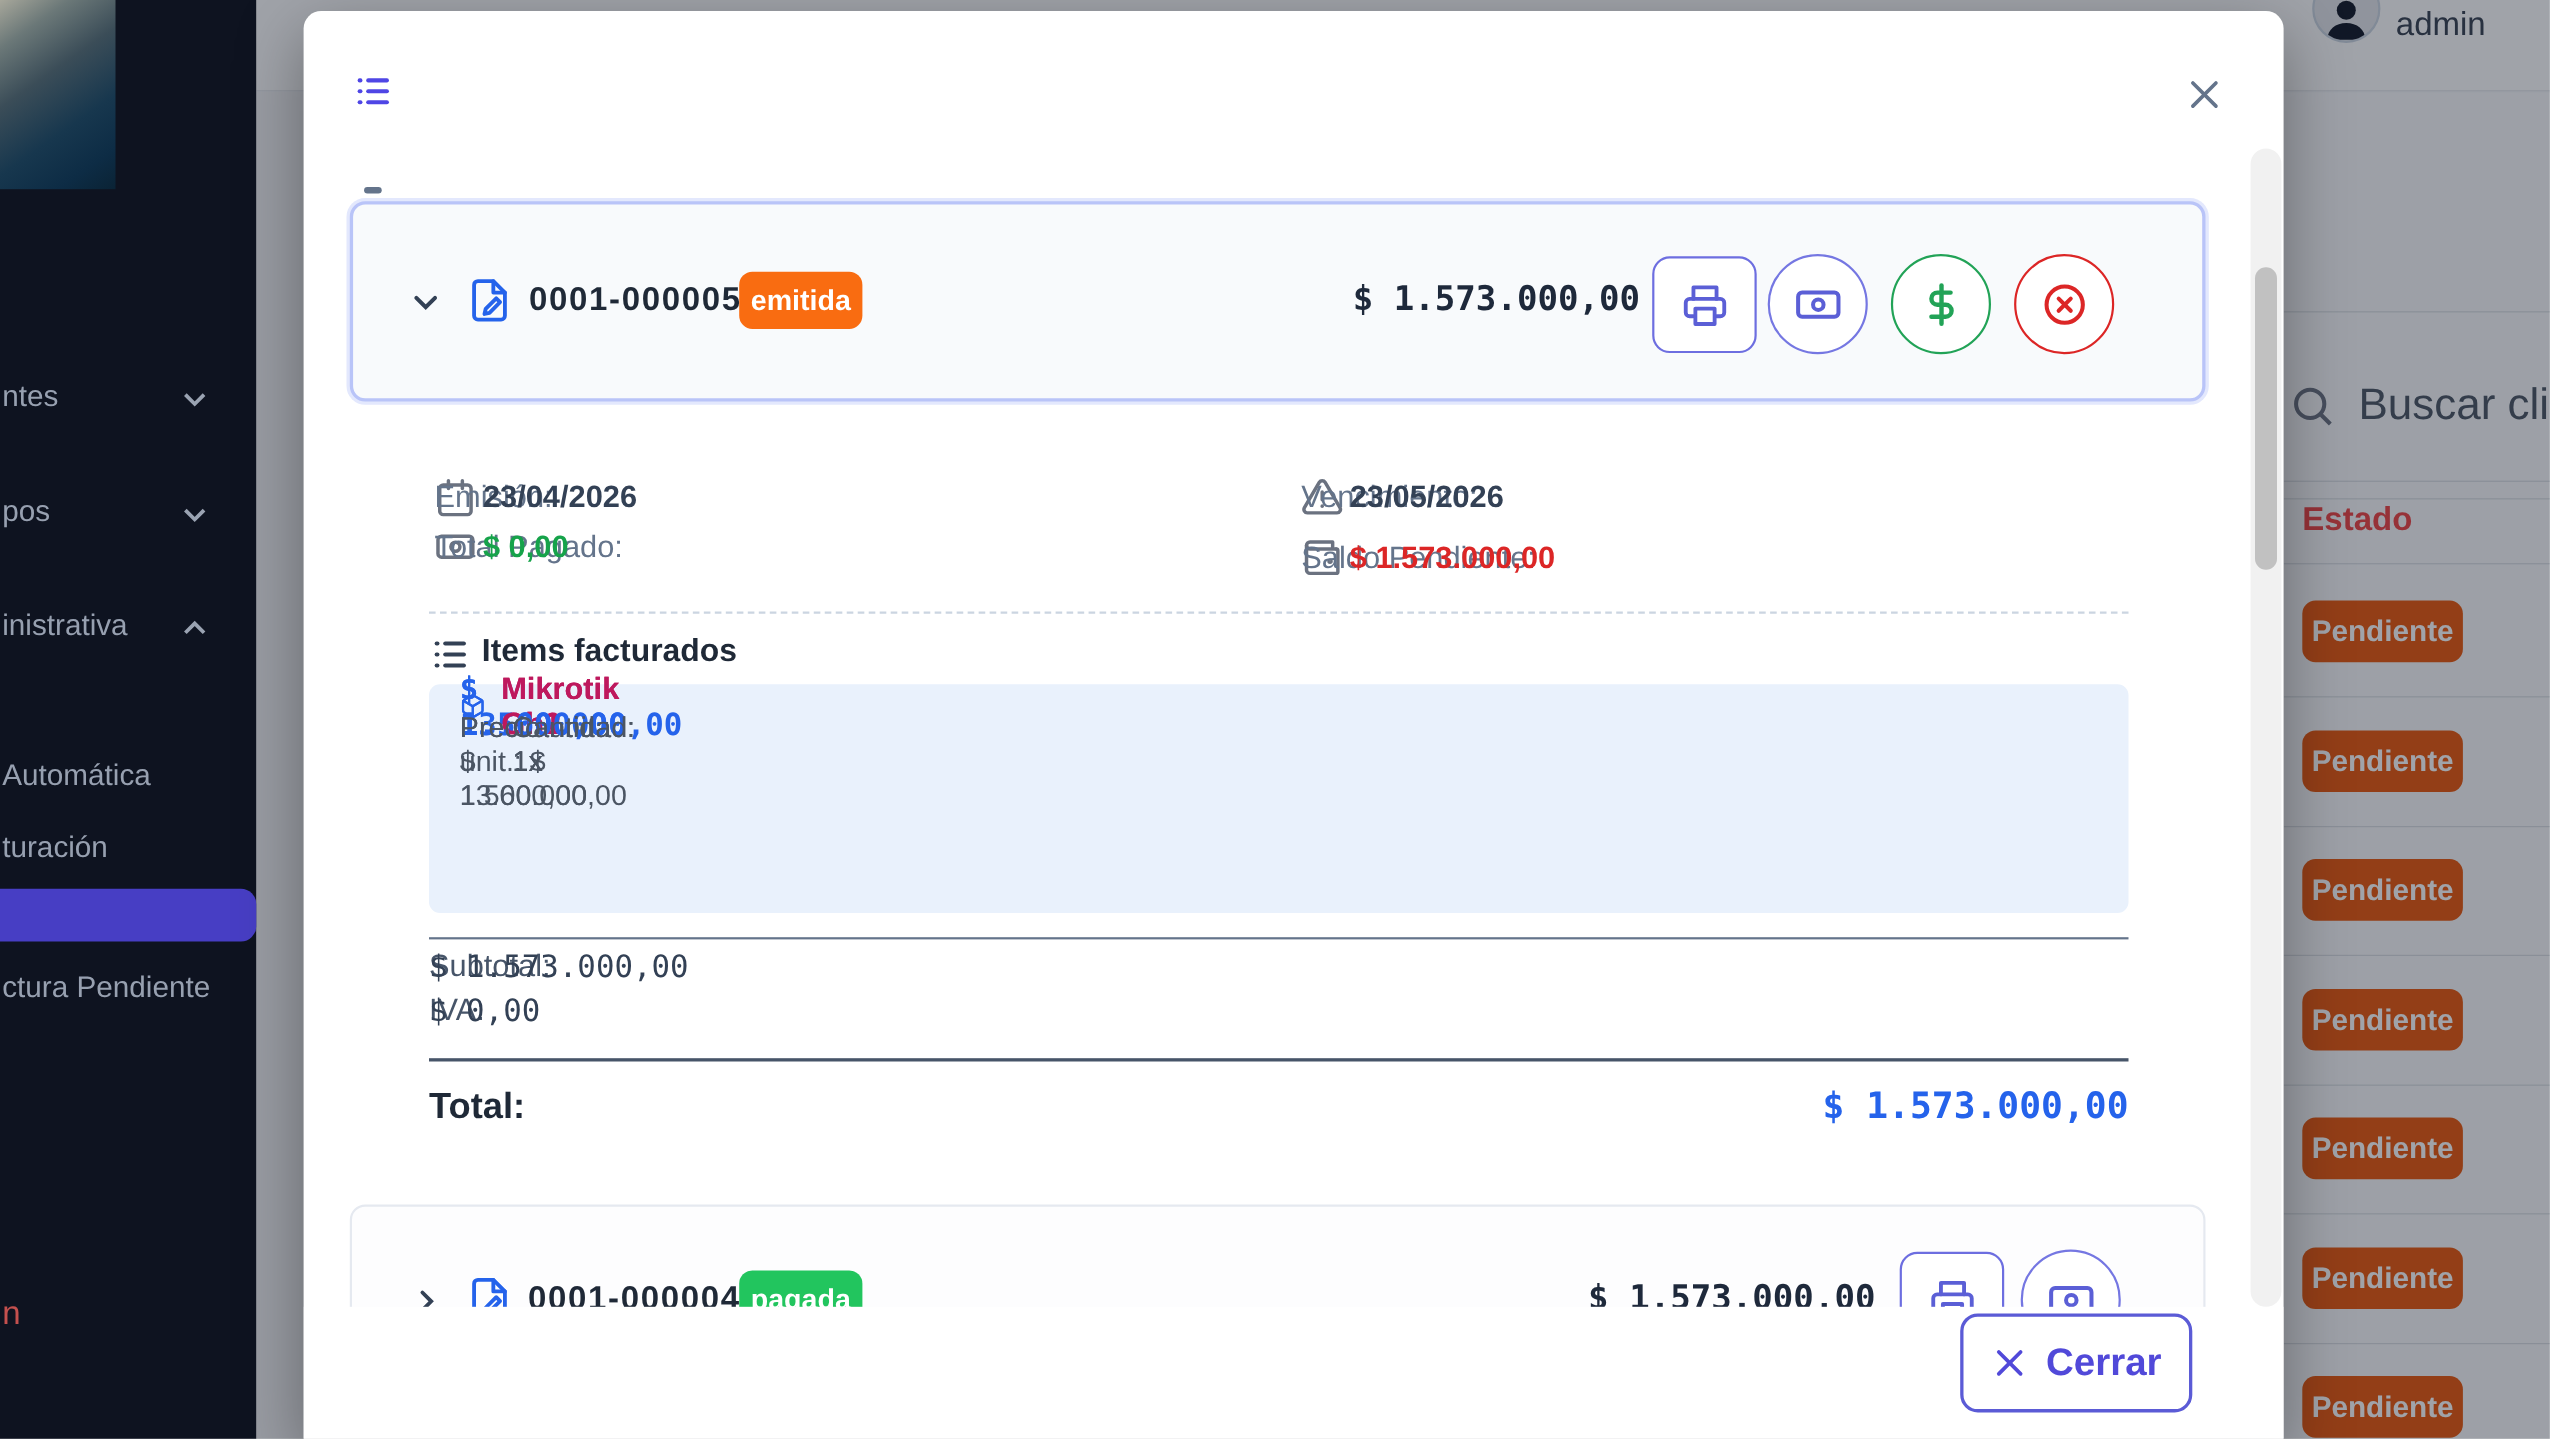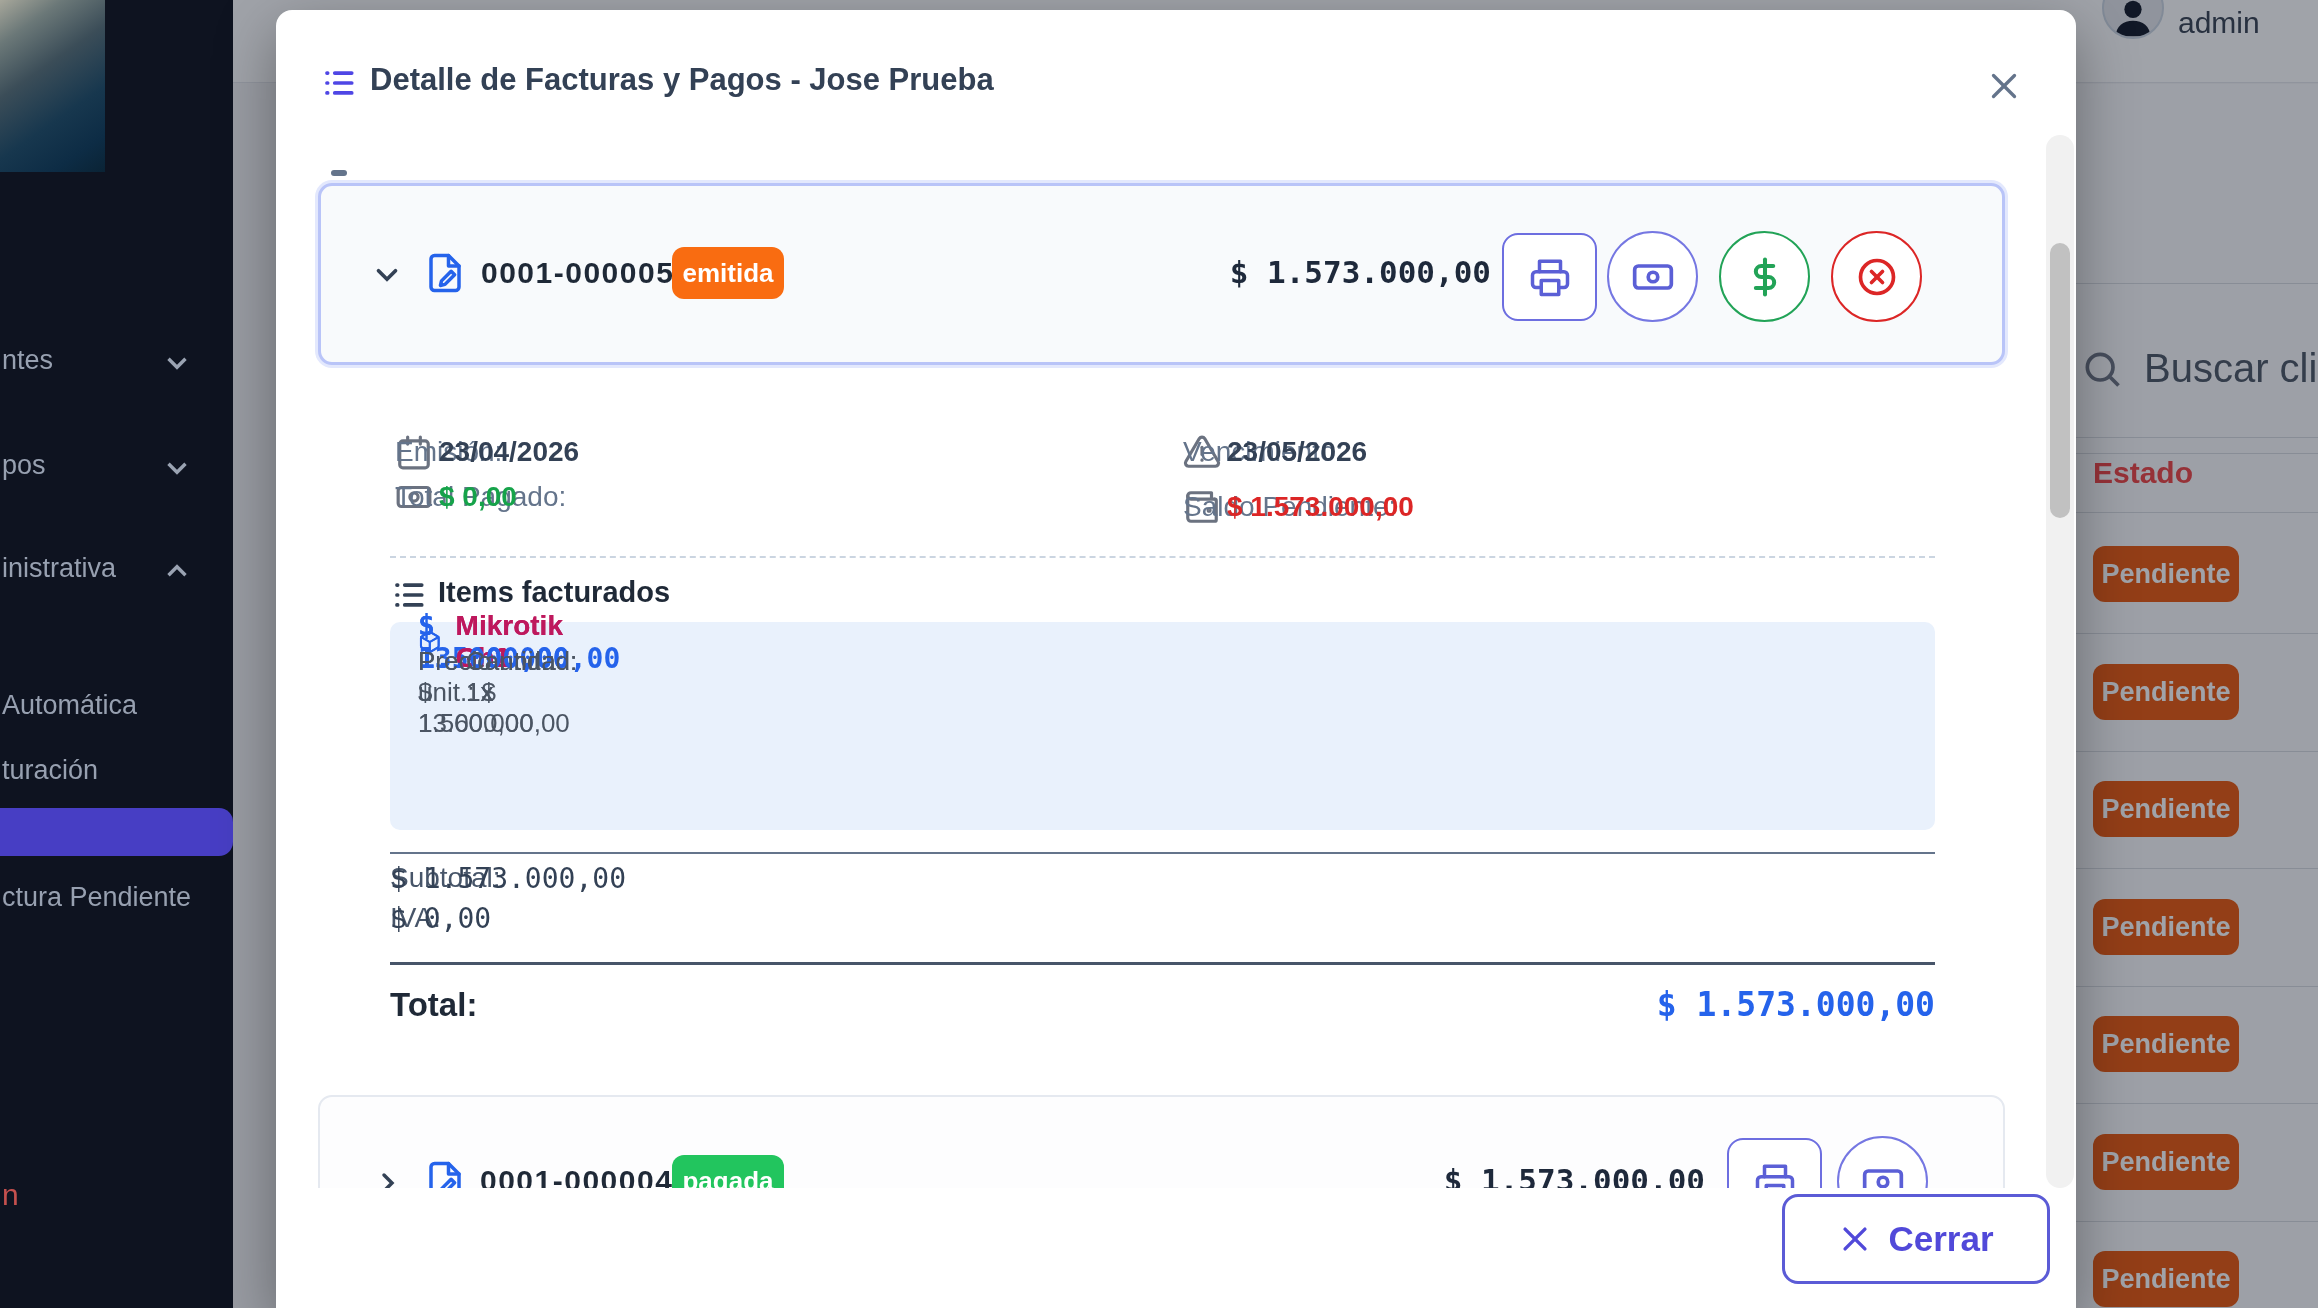--- a/index.html
+++ b/index.html
@@ -108,21 +108,21 @@
   #inv2-number { left:160px; top:67px; font-size:30px; font-weight:bold; color:#1f2937; letter-spacing:1.5px; }
   #inv2-badge { left:352px; top:58px; width:112px; height:52px; background:#22c55e; border-radius:12px;
     color:#fff; font-weight:bold; font-size:26px; display:flex; align-items:center; justify-content:center; }
   #inv2-amount { left:1070px; top:65px; width:315px; text-align:right;
     font-family:"DejaVu Sans Mono", monospace; font-size:31px; font-weight:bold; color:#1e293b; }
   #btn-print2 { left:1407px; top:41px; }
   #btn-money2 { left:1517px; top:39px; }
 
   
   #modal-footer { left:0; top:1178px; width:1800px; height:120px; background:#ffffff; z-index:4; }
-  #close-btn { position:absolute; left:1506px; top:6px; width:268px; height:90px; background:#ffffff;
+  #close-btn { position:absolute; left:1506px; top:6px; width:211px; height:90px; background:#ffffff;
     border:3px solid #5b5bd6; border-radius:16px; display:flex; align-items:center; justify-content:center;
     gap:16px; cursor:pointer; }
   #close-btn span { position:static; font-size:35px; font-weight:bold; color:#5149d9; }
   #close-btn svg { position:static; }
 
   
   #m-track { left:1770px; top:125px; width:28px; height:1053px; background:#f1f1f1; border-radius:14px; z-index:5; }
   #m-thumb { position:absolute; left:4px; top:108px; width:20px; height:275px; background:#c1c1c1; border-radius:10px; cursor:grab; }
 </style>
 </head>
@@ -198,21 +198,20 @@
 <div class="abs" id="modal">
 
   <svg id="modal-title-icon" viewBox="0 0 24 24" fill="none" stroke="currentColor" stroke-width="2.6" stroke-linecap="round">
     <line x1="9" y1="5" x2="21" y2="5"></line>
       <line x1="9" y1="12" x2="21" y2="12"></line>
       <line x1="9" y1="19" x2="21" y2="19"></line>
     <line x1="3.5" y1="5" x2="4" y2="5"></line>
       <line x1="3.5" y1="12" x2="4" y2="12"></line>
       <line x1="3.5" y1="19" x2="4" y2="19"></line>
   </svg>
-  <div id="modal-title">Detalle de Facturas y Pagos - Jose Prueba</div>
   <div id="modal-close">
     <svg width="36" height="36" viewBox="0 0 24 24" fill="none" stroke="currentColor" stroke-width="2.2" stroke-linecap="round">
       <line x1="5" y1="5" x2="19" y2="19"></line>
         <line x1="19" y1="5" x2="5" y2="19"></line>
     </svg>
   </div>
   <div id="scroll-remnant"></div>
 
   <div id="card1">
     <svg class="chev" viewBox="0 0 24 24" fill="none" stroke="currentColor" stroke-width="2.6" stroke-linecap="round">

